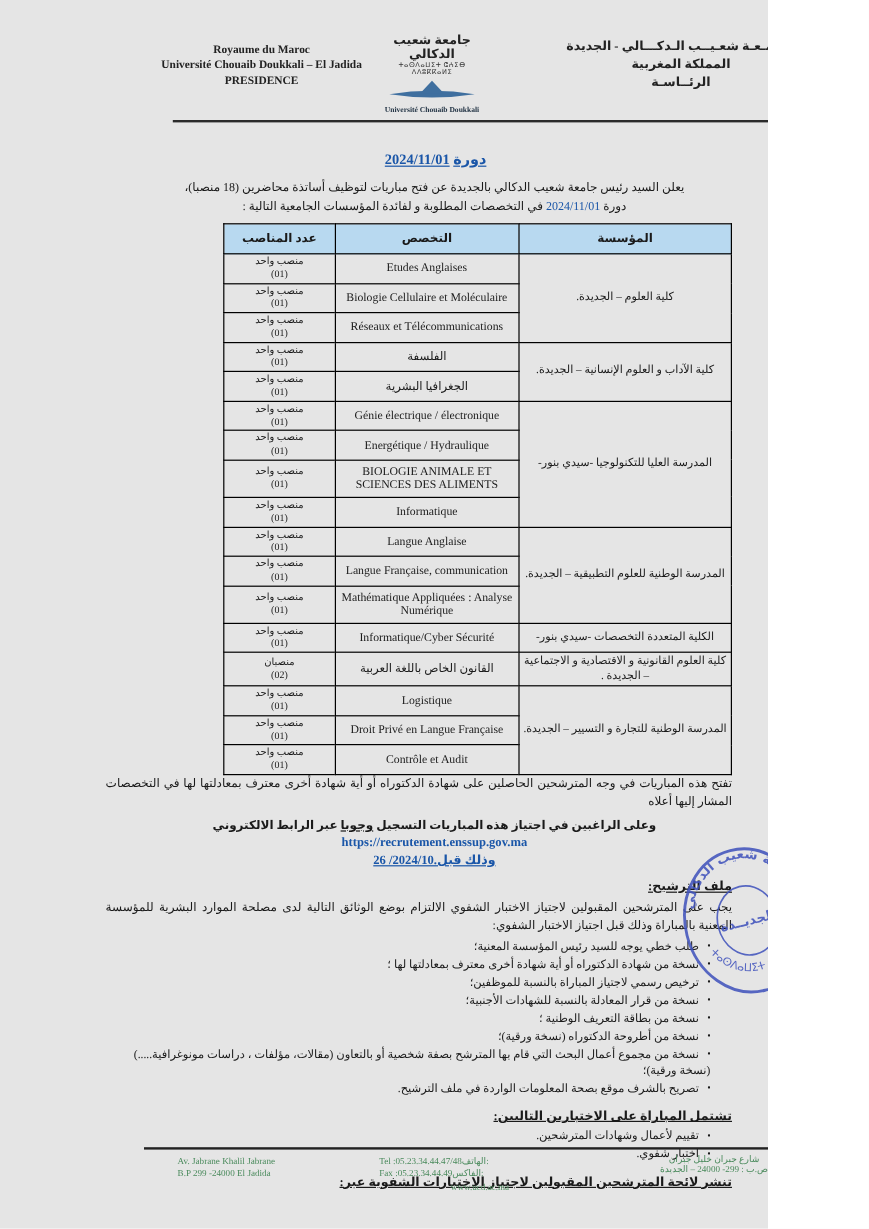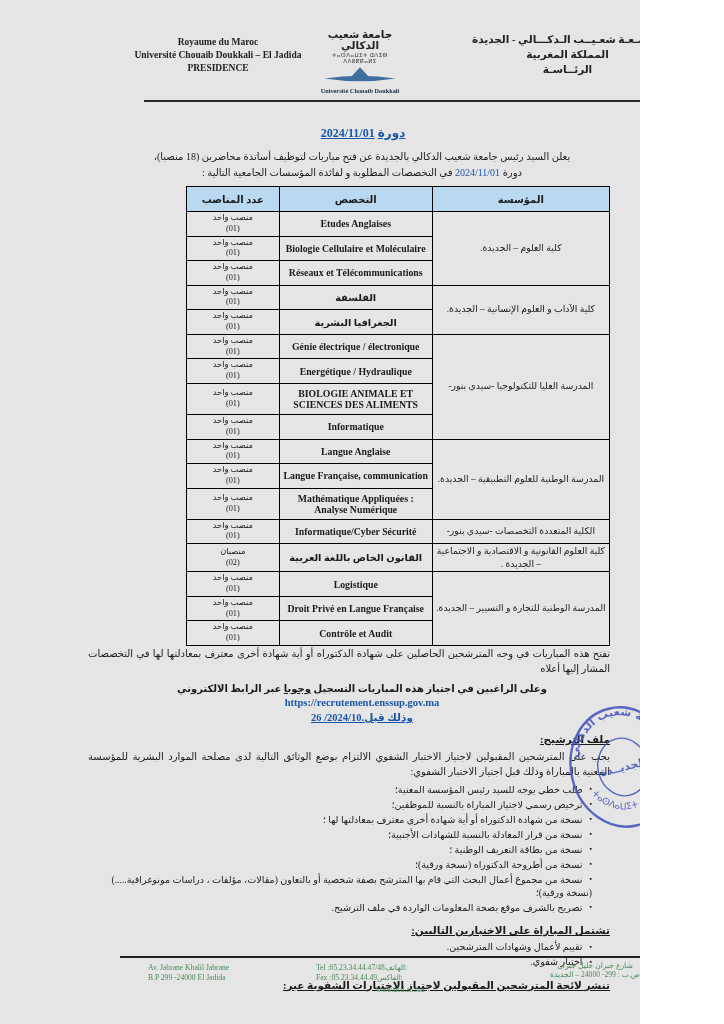--- a/index.html
+++ b/index.html
@@ -25,21 +25,21 @@
   .content{position:absolute;top:147px;left:84px;width:556px;direction:rtl;}
   .intro{font-size:10px;line-height:1.55;text-align:center;margin:2px 0 0 0;}
   .blue{color:#1a56a8;}
   
   table.pos{border-collapse:collapse;width:424px;margin:6px 30px 0 auto;direction:rtl;}
   table.pos,table.pos th,table.pos td{border:1.4px solid #000;}
   table.pos th{background:#b8d9f0;font-size:10px;font-weight:bold;height:22px;text-align:center;}
   table.pos td{text-align:center;vertical-align:middle;padding:1px 3px;}
   col.c-inst{width:176px;} col.c-spec{width:152px;} col.c-cnt{width:92px;}
   td.inst{font-size:9.3px;line-height:1.35;}
-  td.spec{font-size:9.8px;font-weight:bold;height:20px;}
+  td.spec{font-size:9.8px;font-weight:normal;height:20px;}
   td.spec.fr{direction:ltr;}
   tr.tall td.spec{height:28px;}
   td.cnt{font-size:8.3px;font-weight:normal;line-height:1.3;}
   
   .sec-head{font-size:10.5px;font-weight:bold;text-decoration:underline;text-align:right;
             margin:10px 30px 4px 0;}
   .body-just{font-size:10px;line-height:1.5;text-align:justify;width:522px;margin:0 30px 0 auto;}
   .center-line{font-size:10px;font-weight:bold;text-align:center;margin:7px 0 0 0;}
   .center-line .u{text-decoration:underline;}
   .link-line{font-size:10.5px;font-weight:bold;text-align:center;color:#1a56a8;margin:3px 0 0 0;}
@@ -209,22 +209,22 @@
     </p>
     <p class="link-line ltr">https://recrutement.enssup.gov.ma</p>
     <p class="deadline">
       <span>وذلك قبل</span><span class="ltr">26 /2024/10.</span>
     </p>
 
     <div class="sec-head">ملف الترشيح:</div>
     <p class="body-just">يجب على المترشحين المقبولين لاجتياز الاختبار الشفوي الالتزام بوضع الوثائق التالية لدى مصلحة الموارد البشرية للمؤسسة المعنية بالمباراة وذلك قبل اجتياز الاختبار الشفوي:</p>
     <ul class="dots">
       <li>طلب خطي يوجه للسيد رئيس المؤسسة المعنية؛</li>
+      <li>نسخة من شهادة الدكتوراه أو أية شهادة أخرى معترف بمعادلتها لها ؛</li>
       <li>ترخيص رسمي لاجتياز المباراة بالنسبة للموظفين؛</li>
-      <li>نسخة من شهادة الدكتوراه أو أية شهادة أخرى معترف بمعادلتها لها ؛</li>
       <li>نسخة من قرار المعادلة بالنسبة للشهادات الأجنبية؛</li>
       <li>نسخة من بطاقة التعريف الوطنية ؛</li>
       <li>نسخة من أطروحة الدكتوراه (نسخة ورقية)؛</li>
       <li>نسخة من مجموع أعمال البحث التي قام بها المترشح بصفة شخصية أو بالتعاون (مقالات، مؤلفات ، دراسات مونوغرافية.....) (نسخة ورقية)؛</li>
       <li>تصريح بالشرف موقع بصحة المعلومات الواردة في ملف الترشيح.</li>
     </ul>
 
     <div class="sec-head">تشتمل المباراة على الاختبارين التاليين:</div>
     <ul class="dots">
       <li>تقييم لأعمال وشهادات المترشحين.</li>

